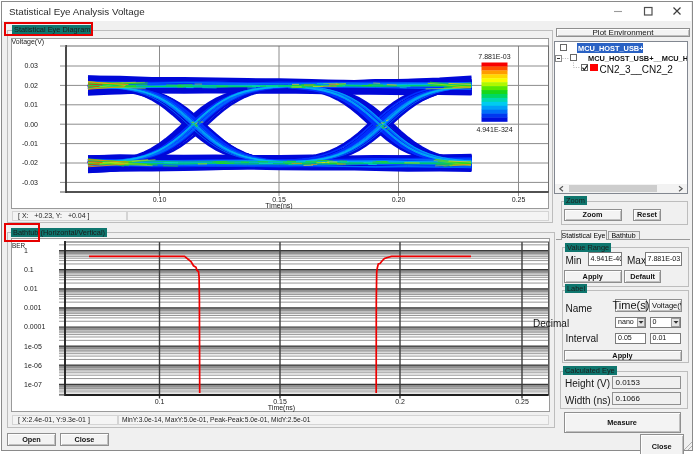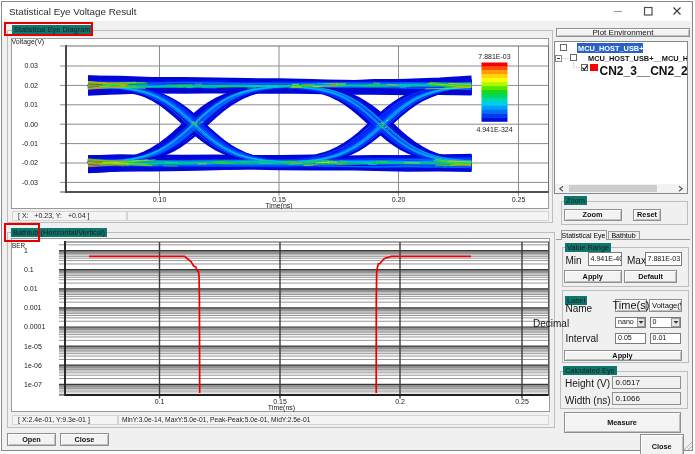--- a/index.html
+++ b/index.html
@@ -15,21 +15,21 @@
 .ro{background:#f0f0f0;border:1px solid #909090;font-size:8px;color:#111;display:flex;align-items:center;padding-left:3px}
 .lab{font-size:10px;color:#151515;white-space:nowrap}
 .redbox{border:2.6px solid #e60000}
 .cb{width:7px;height:7px;border:1px solid #676767;background:#fff}
 .tabon{background:#f0f0f0;border:1px solid #9a9a9a;border-bottom:none;font-size:7px;display:flex;align-items:center;justify-content:center;z-index:3}
 .taboff{background:#ececec;border:1px solid #9a9a9a;font-size:7px;display:flex;align-items:center;justify-content:center}
 </style></head><body>
 
 <div class="abs win"></div>
 <div class="abs titlebar"></div>
-<div class="abs title">Statistical Eye Voltage Result</div>
+<div class="abs title">Statistical Eye Analysis Voltage</div>
 <svg class="abs" style="left:608px;top:3px" width="80" height="17" viewBox="0 0 80 17">
 <line x1="6" y1="8.5" x2="14" y2="8.5" stroke="#9a9a9a" stroke-width="1.1"></line>
 <rect x="36.5" y="4.5" width="7.5" height="7.5" fill="none" stroke="#4f4f4f" stroke-width="1.2"></rect>
 <path d="M65.5 4.5 L72.5 11.5 M72.5 4.5 L65.5 11.5" stroke="#3c3c3c" stroke-width="1.2"></path>
 </svg>
 
 <div class="abs grp" style="left:7px;top:29.5px;width:546px;height:193px"></div>
 <div class="abs grplab" style="left:12px;top:25px">Statistical Eye Diagram</div>
 <div class="abs plotbox" style="left:10.5px;top:37.5px;width:538.5px;height:171.5px"></div>
 <svg class="abs" style="left:10.5px;top:37.5px" width="538.5" height="171.5" viewBox="0 0 538.5 171.5">
@@ -826,21 +826,21 @@
 <line x1="19.5" y1="9.5" x2="19.5" y2="14.5" stroke="#b4b4b4" stroke-dasharray="1 1.4"></line>
 <line x1="19.5" y1="14.5" x2="26.5" y2="14.5" stroke="#b4b4b4" stroke-dasharray="1 1.4"></line>
 </svg>
 <div class="abs cb" style="left:570px;top:54px"></div>
 <div class="abs" style="left:588px;top:54px;font-size:7.4px;font-weight:700;color:#101010;white-space:nowrap;width:99px;overflow:hidden">MCU_HOST_USB+__MCU_HO</div>
 <div class="abs cb" style="left:581px;top:64px"></div>
 <svg class="abs" style="left:581px;top:64px" width="8" height="8" viewBox="0 0 8 8">
     <path d="M1.5 3.6 L3.2 5.8 L6.4 1.4" fill="none" stroke="#111" stroke-width="1.1"></path>
   </svg>
 <div class="abs" style="left:590px;top:63.5px;width:7.5px;height:7.5px;background:#ff0000"></div>
-<div class="abs" style="left:599.5px;top:63.5px;font-size:12px;font-weight:700;color:#101010;white-space:nowrap">CN2_3__CN2_2</div>
+<div class="abs" style="left:599.5px;top:63.5px;font-size:10px;font-weight:400;color:#101010;white-space:nowrap">CN2_3__CN2_2</div>
 
 <div class="abs" style="left:555px;top:183.5px;width:132px;height:9.5px;background:#f2f2f2"></div>
 <div class="abs" style="left:569px;top:184.5px;width:88px;height:7.5px;background:#cdcdcd"></div>
 <svg class="abs" style="left:555px;top:183.5px" width="132" height="9.5" viewBox="0 0 132 9.5">
 <path d="M8 2.2 L4.8 4.75 L8 7.3" fill="none" stroke="#555" stroke-width="1.1"></path>
 <path d="M124 2.2 L127.2 4.75 L124 7.3" fill="none" stroke="#555" stroke-width="1.1"></path>
 </svg>
 
 <div class="abs grp" style="left:561px;top:200.5px;width:127px;height:24px"></div>
 <div class="abs grplab" style="left:564px;top:196px">Zoom</div>
@@ -851,24 +851,24 @@
 <div class="abs tabon" style="left:560.5px;top:229.5px;width:46px;height:10px;white-space:nowrap">Statistical Eye</div>
 <div class="abs taboff" style="left:607.5px;top:230.5px;width:32px;height:9px;white-space:nowrap">Bathtub</div>
 
 <div class="abs grp" style="left:561.5px;top:247px;width:127px;height:39.5px"></div>
 <div class="abs grplab" style="left:565px;top:242.5px">Value Range</div>
 <div class="abs lab" style="left:565.5px;top:254.5px">Min</div>
 <div class="abs inp" style="left:587.5px;top:252px;width:34.5px;height:13.5px">4.941E-40</div>
 <div class="abs lab" style="left:627px;top:254.5px">Max</div>
 <div class="abs inp" style="left:644.5px;top:252px;width:37px;height:13.5px">7.881E-03</div>
 <div class="abs btn" style="left:563.5px;top:269.5px;width:58.5px;height:13px">Apply</div>
-<div class="abs btn" style="left:624px;top:269.5px;width:53px;height:13px">Default</div>
+<div class="abs btn" style="left:624px;top:269.5px;width:37px;height:13px">Default</div>
 
 <div class="abs grp" style="left:561.5px;top:290px;width:127px;height:72.5px"></div>
-<div class="abs grplab" style="left:565px;top:296px">Label</div>
+<div class="abs grplab" style="left:565px;top:284px">Label</div>
 <div class="abs lab" style="left:565.5px;top:302.5px">Name</div>
 <div class="abs btn" style="left:615px;top:298.5px;width:32px;height:13.5px;font-weight:400;font-size:11px">Time(s)</div>
 <div class="abs btn" style="left:649px;top:298.5px;width:33px;height:13.5px;font-weight:400;font-size:7.6px;justify-content:flex-start;padding-left:2px;overflow:hidden">Voltage(V</div>
 <div class="abs lab" style="left:533px;top:317.5px">Decimal</div>
 <div class="abs inp" style="left:615px;top:316.5px;width:31px;height:11px">nano</div>
 <div class="abs" style="left:636.5px;top:317.5px;width:8.5px;height:9px;background:#e4e4e4;border:1px solid #9a9a9a"></div>
 <svg class="abs" style="left:637px;top:318px" width="8" height="8" viewBox="0 0 8 8">
     <path d="M1.5 3 L4 5.8 L6.5 3 Z" fill="#333"></path>
   </svg>
 <div class="abs inp" style="left:649.5px;top:316.5px;width:31px;height:11px">0</div>
@@ -877,21 +877,21 @@
     <path d="M1.5 3 L4 5.8 L6.5 3 Z" fill="#333"></path>
   </svg>
 <div class="abs lab" style="left:565.5px;top:333px">Interval</div>
 <div class="abs inp" style="left:615px;top:332.5px;width:31px;height:11px">0.05</div>
 <div class="abs inp" style="left:649.5px;top:332.5px;width:31px;height:11px">0.01</div>
 <div class="abs btn" style="left:563.5px;top:349.5px;width:118px;height:11px">Apply</div>
 
 <div class="abs grp" style="left:559.5px;top:370.5px;width:128px;height:38.5px"></div>
 <div class="abs grplab" style="left:563px;top:366px">Calculated Eye</div>
 <div class="abs lab" style="left:565px;top:378px">Height (V)</div>
-<div class="abs ro" style="left:611.5px;top:375.5px;width:69px;height:13px">0.0517</div>
+<div class="abs ro" style="left:611.5px;top:375.5px;width:69px;height:13px">0.0153</div>
 <div class="abs lab" style="left:565px;top:394.5px">Width (ns)</div>
 <div class="abs ro" style="left:611.5px;top:392px;width:69px;height:13px">0.1066</div>
 
 <div class="abs btn" style="left:563.5px;top:412px;width:117px;height:21px">Measure</div>
 <div class="abs btn" style="left:639.5px;top:434px;width:44.5px;height:24px">Close</div>
 <svg class="abs" style="left:683px;top:441px" width="10" height="10" viewBox="0 0 10 10">
     <path d="M9 1 L1 9 M9 5 L5 9" stroke="#b0b0b0" stroke-width="1"></path>
   </svg>
 
 </body></html>

